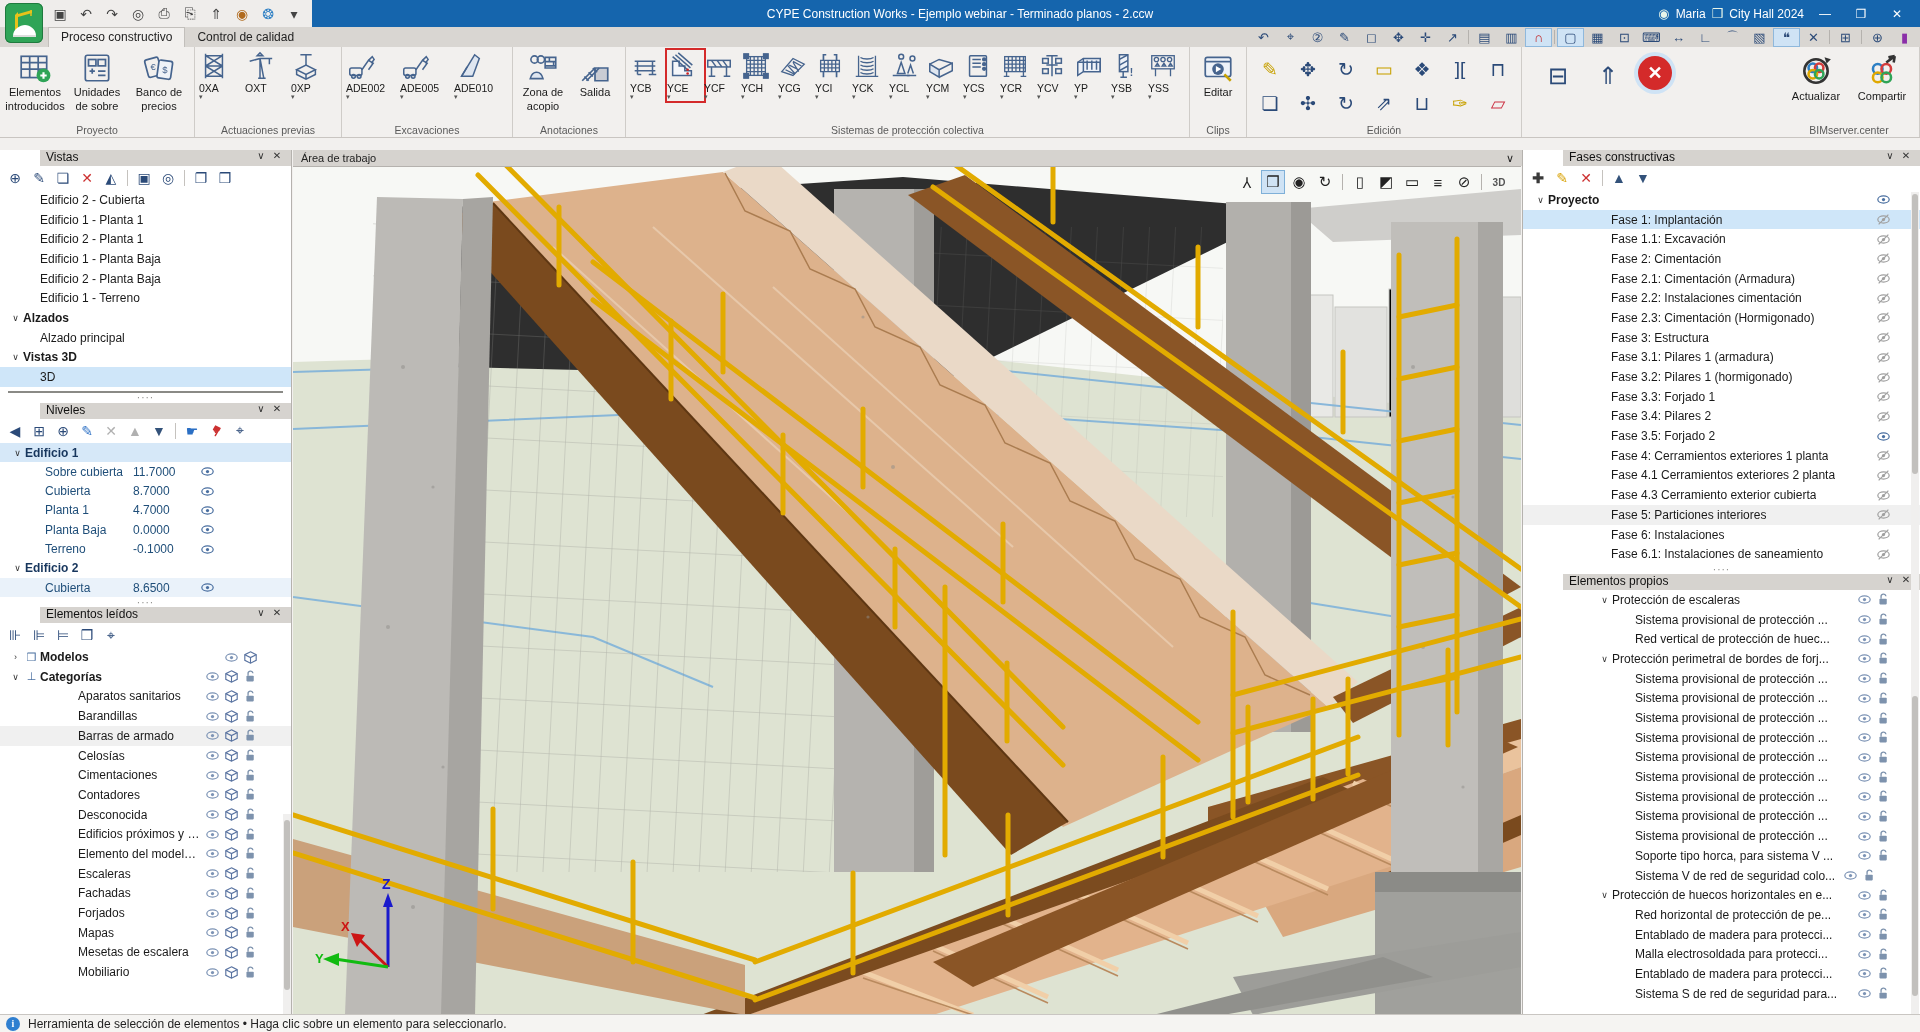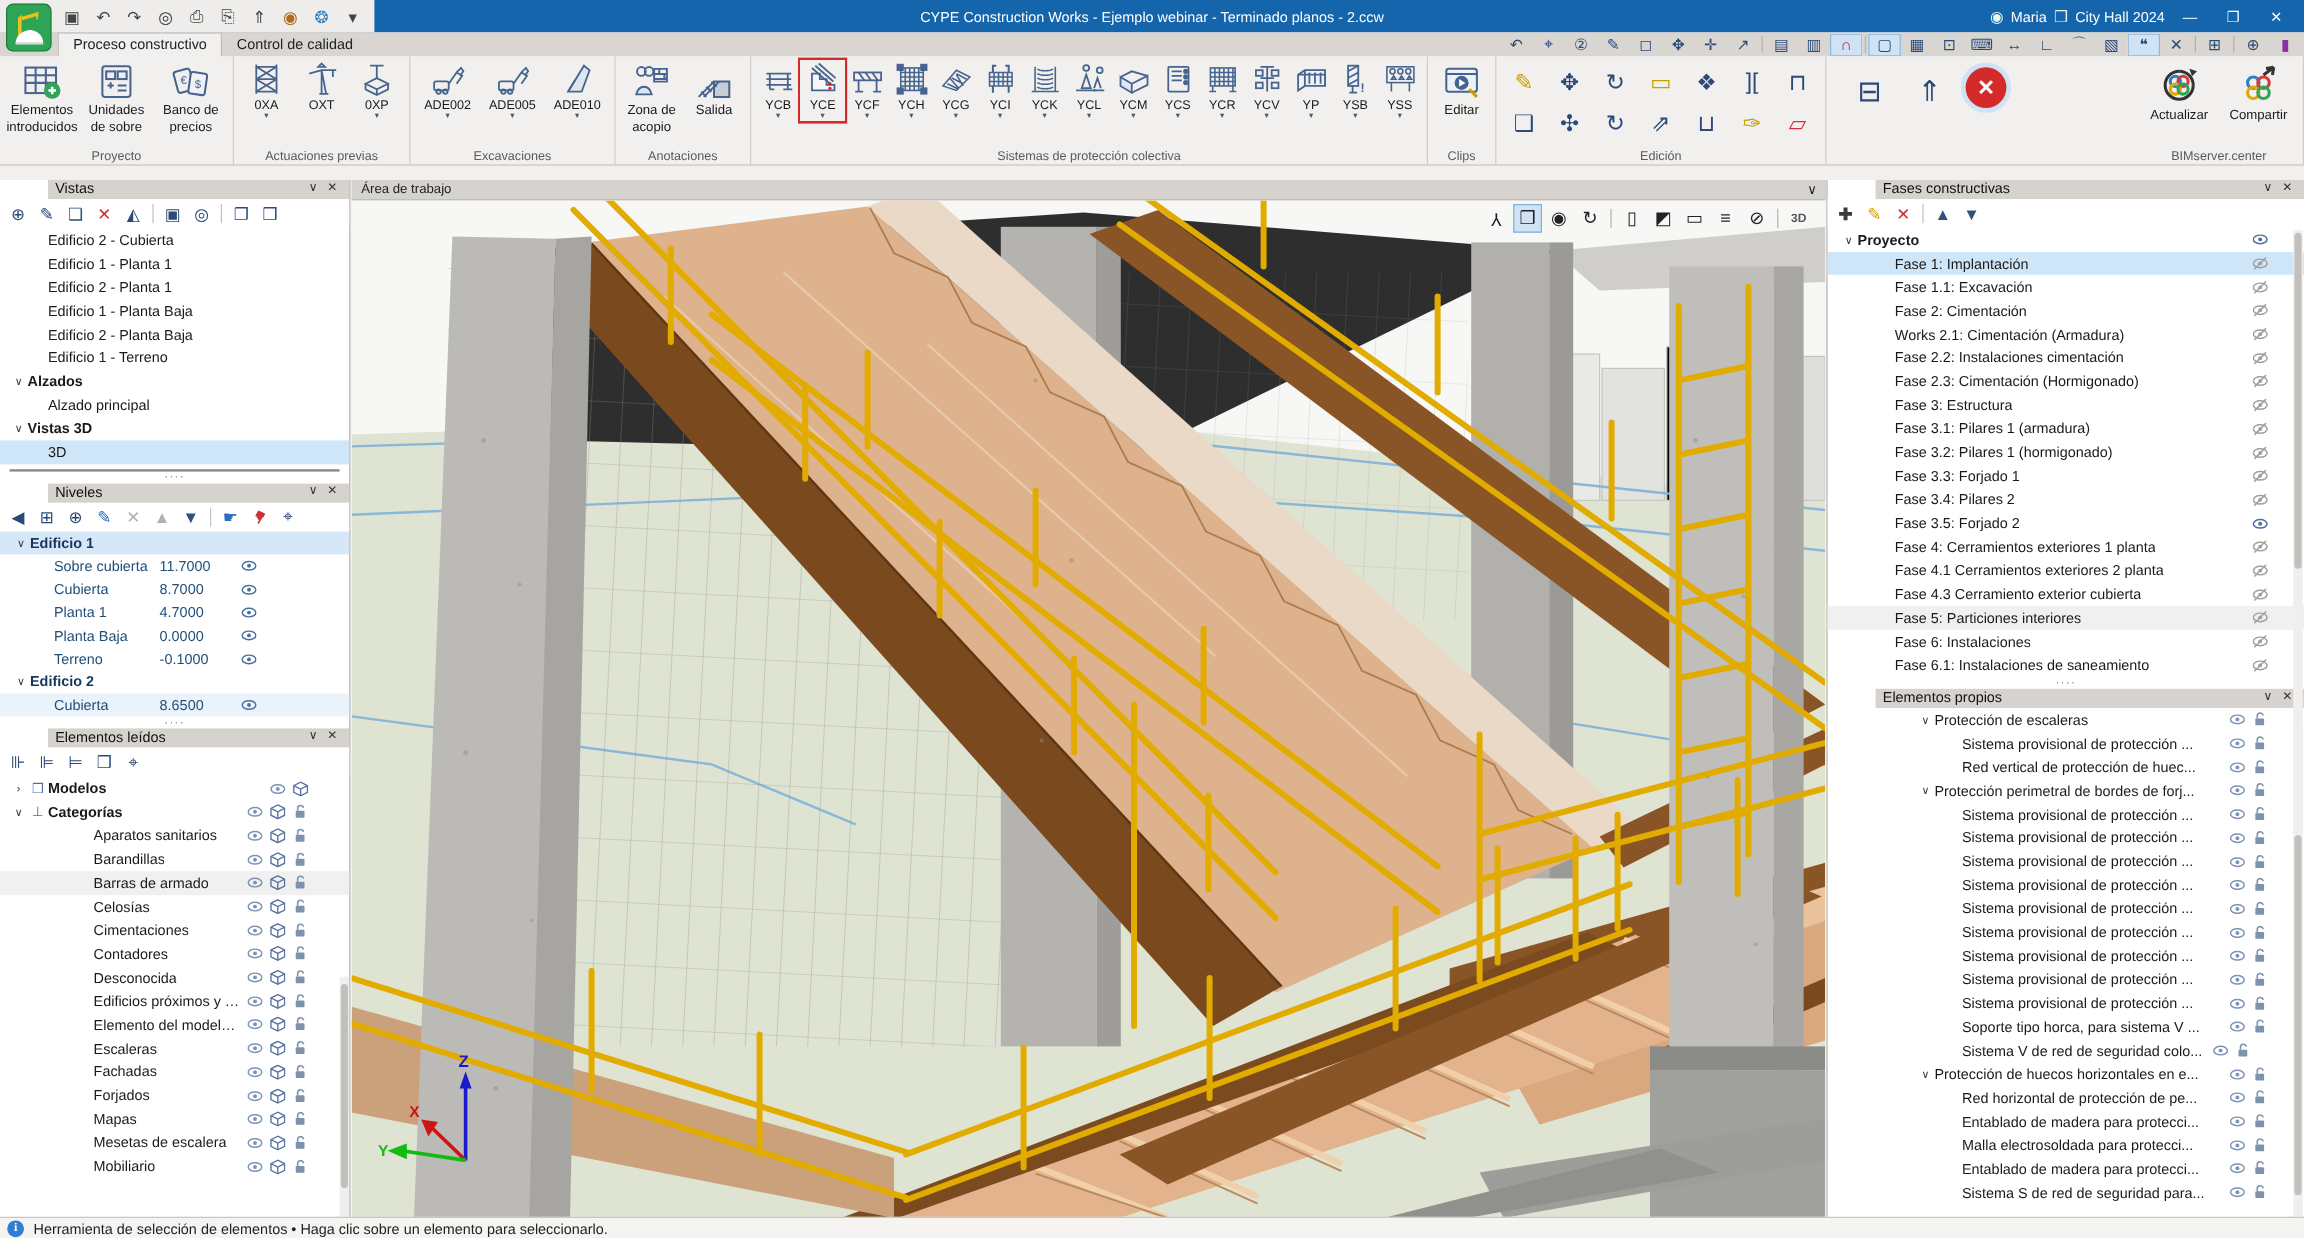--- a/index.html
+++ b/index.html
@@ -27,21 +27,21 @@
   .ti.magnet{color:#c22525;font-weight:bold;}
   .ti.book{color:#8b2fa8;}
   
   .ribbon{position:absolute;left:0;top:47px;width:1920px;height:90px;background:#f2f0ee;border-bottom:1px solid #c9c5c1;display:flex;}
   .rgroup{position:relative;border-right:1px solid #cfccc8;padding:3px 4px 14px 4px;box-sizing:border-box;display:flex;align-items:flex-start;}
   .glabel{position:absolute;left:0;right:0;bottom:1px;text-align:center;font-size:10.5px;color:#5a5a5a;white-space:nowrap;}
   .rbtns{display:flex;align-items:flex-start;}
   .rbtn{width:62px;display:flex;flex-direction:column;align-items:center;gap:1px;padding:1px 0;}
   .rbtn .bicon{width:34px;height:34px;}
   .rbtn .blbl{font-size:11px;line-height:12.5px;text-align:center;color:#1a1a1a;white-space:nowrap;}
-  .cbtn{position:relative;width:37px;display:flex;flex-direction:column;align-items:center;padding:1px 0;}
+  .cbtn{position:relative;width:37px;display:flex;flex-direction:column;padding:1px 0;}
   .cbtn .cicon{width:30px;height:30px;}
   .cbtn .code{font-size:10.5px;color:#1a1a1a;margin-top:1px;white-space:nowrap;}
   .cbtn .caret{font-size:7px;color:#555;line-height:6px;}
   .cbtn.hl{box-shadow:0 0 0 2px #d42a2a;}
   .edgrid{display:flex;flex-direction:column;gap:4px;padding-top:4px;}
   .edrow{display:flex;}
   .edrow .ei{width:38px;height:30px;display:flex;align-items:center;justify-content:center;font-size:19px;color:#2b4a78;}
   .ei.pencil{color:#c8a100}.ei.eraser{color:#cc3344}
   .cluster{display:flex;align-items:flex-start;gap:10px;padding:6px 12px;}
   .cluster .ci{width:40px;height:40px;display:flex;align-items:center;justify-content:center;font-size:24px;color:#2b4a78;}
@@ -83,21 +83,21 @@
   .niv .lbl{width:88px;color:#1f4e79;flex:none;}
   .niv .grp .lbl{color:#17365d;font-weight:bold;width:auto;}
   .niv .val{width:62px;color:#1f4e79;flex:none;}
   
   .led .row.lv1{padding-left:8px;}
   .led .row.lv2{padding-left:46px;}
   .led .tico{width:17px;font-size:11px;color:#4a6fa0;text-align:center;flex:none;}
   .led .row .sp{flex:none;width:0;margin-left:auto;}
   
   .fas .row.lv1{padding-left:10px;}
-  .fas .row.lv2{padding-left:56px;text-align:right;}
+  .fas .row.lv2{padding-left:88px;text-align:right;}
   
   .pro .row.lv1{padding-left:74px;}
   .pro .row.lv2{padding-left:112px;}
   .gripper{height:10px;display:flex;align-items:center;justify-content:center;color:#8a8a86;font-size:10px;letter-spacing:1px;}
   .gripline{border-top:2px solid #8a8a86;margin:4px 8px 0 8px;}
   .vscroll{position:absolute;width:8px;background:#f0efee;}
   .vthumb{position:absolute;left:1px;width:6px;background:#c2c0bd;border-radius:3px;}
   
   .workspace{position:absolute;left:293px;top:150px;width:1229px;height:864px;}
   .wcap{height:16px;background:#d6d3cf;display:flex;align-items:center;padding:0 8px;font-size:11px;color:#222;}
@@ -1519,21 +1519,21 @@
 
         <span class="lbl">Fase 2: Cimentación</span>
         <span class="sp"></span>
 
         <svg class="rico eyeoff" viewBox="0 0 16 16">
             <use href="#sym-eye-off"></use>
           </svg>
       </div>
         <div class="row lv2" style="padding-right:30px">
 
-        <span class="lbl">Works 2.1: Cimentación (Armadura)</span>
+        <span class="lbl">Fase 2.1: Cimentación (Armadura)</span>
         <span class="sp"></span>
 
         <svg class="rico eyeoff" viewBox="0 0 16 16">
             <use href="#sym-eye-off"></use>
           </svg>
       </div>
         <div class="row lv2" style="padding-right:30px">
 
         <span class="lbl">Fase 2.2: Instalaciones cimentación</span>
         <span class="sp"></span>

